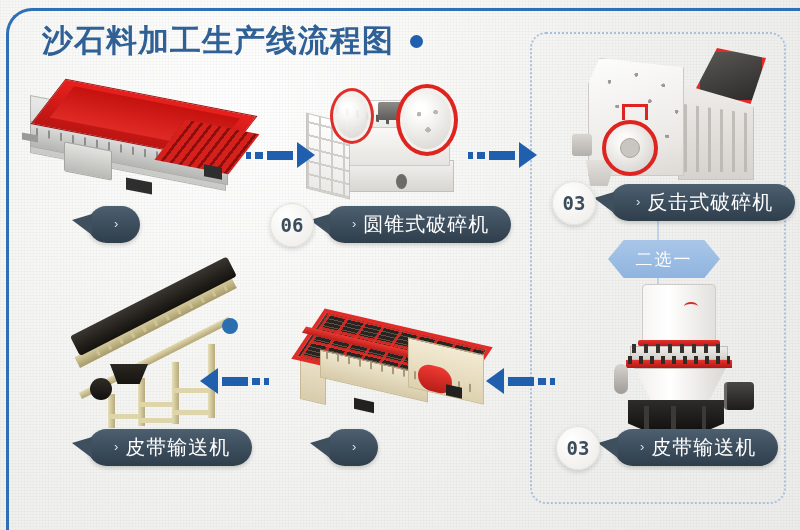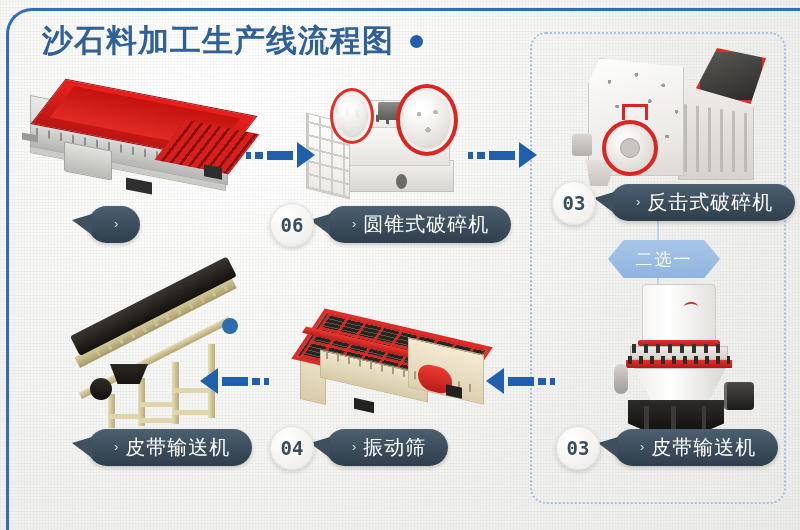--- a/index.html
+++ b/index.html
@@ -573,22 +573,20 @@
   <div class="badge" style="left:552px; top:181px;">03</div>
 
   <div class="pill" style="left:614px; top:429px;">
     <span class="chev">›</span>
     <span class="txt">皮带输送机</span>
   </div>
   <div class="badge" style="left:556px; top:426px;">03</div>
 
   <div class="pill" style="left:326px; top:429px;">
     <span class="chev">›</span>
-    <span class="txt">振动筛</span>
-  </div>
-  <div class="badge" style="left:270px; top:426px;">04</div>
+  </div>
 
   <div class="pill" style="left:88px; top:429px;">
     <span class="chev">›</span>
     <span class="txt">皮带输送机</span>
   </div>
 
 </div>
 
 </body></html>

